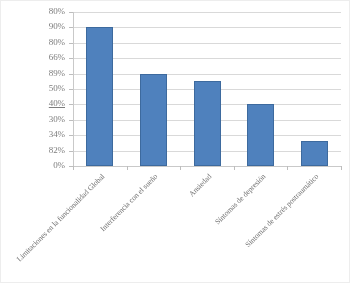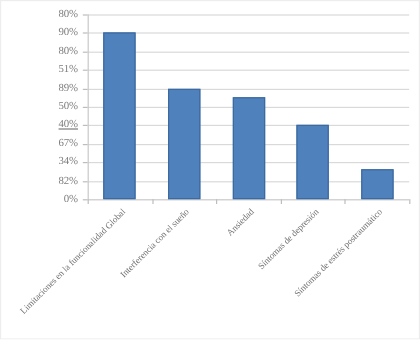--- a/index.html
+++ b/index.html
@@ -130,25 +130,25 @@
       <div class="gridline" style="left: 72px; width: 268px; top: 26px;"></div>
       <div class="y-tick" style="top: 26px;"></div>
       <div class="gridline" style="left: 72px; width: 268px; top: 11px;"></div>
       <div class="y-tick" style="top: 11px;"></div>
     </div>
   <div id="y-axis-line"></div>
   <div id="y-labels-layer">
       <div class="y-label" style="top: 160px;">0%</div>
       <div class="y-label" style="top: 145px;">82%</div>
       <div class="y-label" style="top: 129px;">34%</div>
-      <div class="y-label" style="top: 114px;">67%</div>
+      <div class="y-label" style="top: 114px;">30%</div>
       <div class="y-label" style="top: 98px; text-decoration: underline;">40%</div>
       <div class="y-label" style="top: 83px; padding-left: 28px;">50%</div>
       <div class="y-label" style="top: 68px;">89%</div>
-      <div class="y-label" style="top: 52px;">51%</div>
+      <div class="y-label" style="top: 52px;">66%</div>
       <div class="y-label" style="top: 37px;">80%</div>
       <div class="y-label" style="top: 21px; margin-left: 24px;">90%</div>
       <div class="y-label" style="top: 6px;">80%</div>
     </div>
 
   <div id="plot-area">
       <div class="bar" title="Limitaciones en la funcionalidad Global: 90%" style="left: 13px; width: 27px; height: 139px; background: rgb(79, 129, 189); border-color: rgb(61, 106, 158);"></div>
       <div class="bar" title="Interferencia con el sueño: 60%" style="left: 67px; width: 27px; height: 92px; background: rgb(79, 129, 189); border-color: rgb(61, 106, 158);"></div>
       <div class="bar" title="Ansiedad: 55%" style="left: 121px; width: 27px; height: 85px; background: rgb(79, 129, 189); border-color: rgb(61, 106, 158);"></div>
       <div class="bar" title="Síntomas de depresión: 40%" style="left: 174px; width: 27px; height: 62px; background: rgb(79, 129, 189); border-color: rgb(61, 106, 158);"></div>

